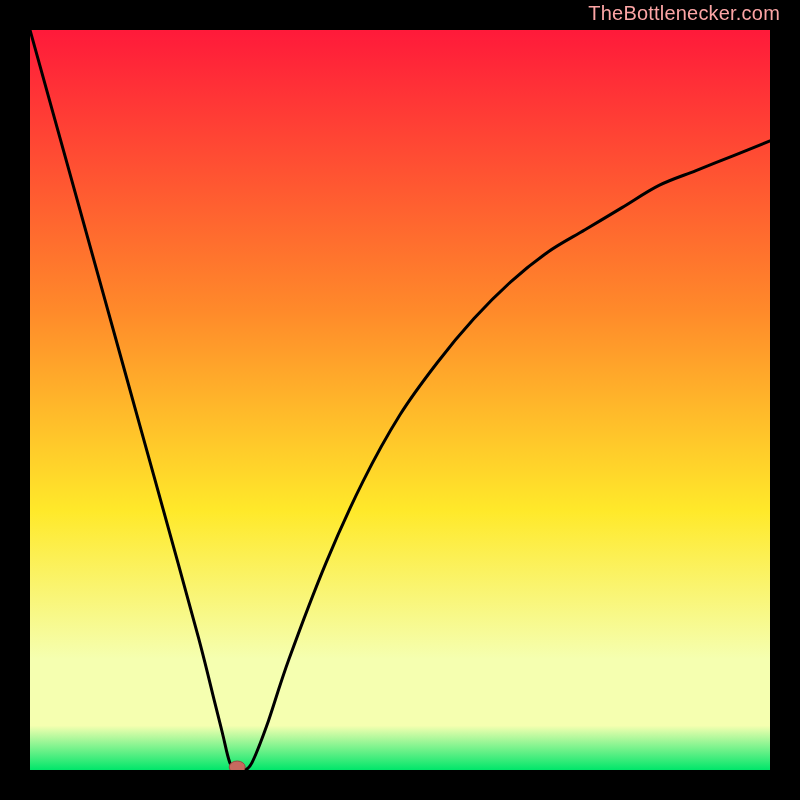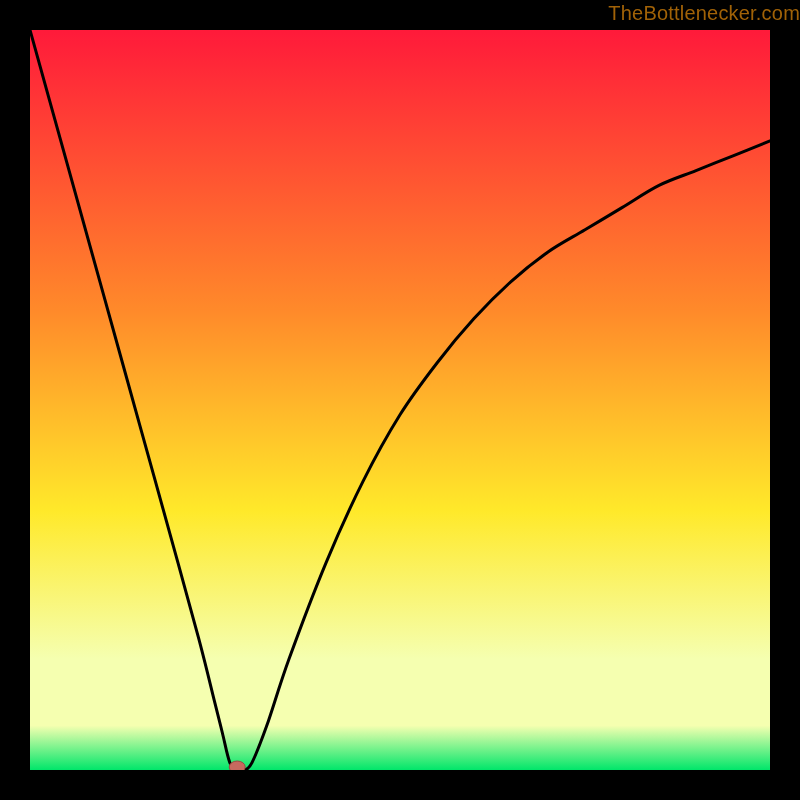--- a/index.html
+++ b/index.html
@@ -13,22 +13,22 @@
   }
   .outer {
     position: relative;
     width: 800px;
     height: 800px;
     background: #000;
   }
   .attrib {
     position: absolute;
     top: 2px;
-    right: 0;
-    color: #a16207;
+    right: 20px;
+    color: #fca5a5;
     font-size: 20px;
     letter-spacing: 0.2px;
   }
   .plot-area {
     position: absolute;
     left: 30px;
     top: 30px;
     width: 740px;
     height: 740px;
   }

